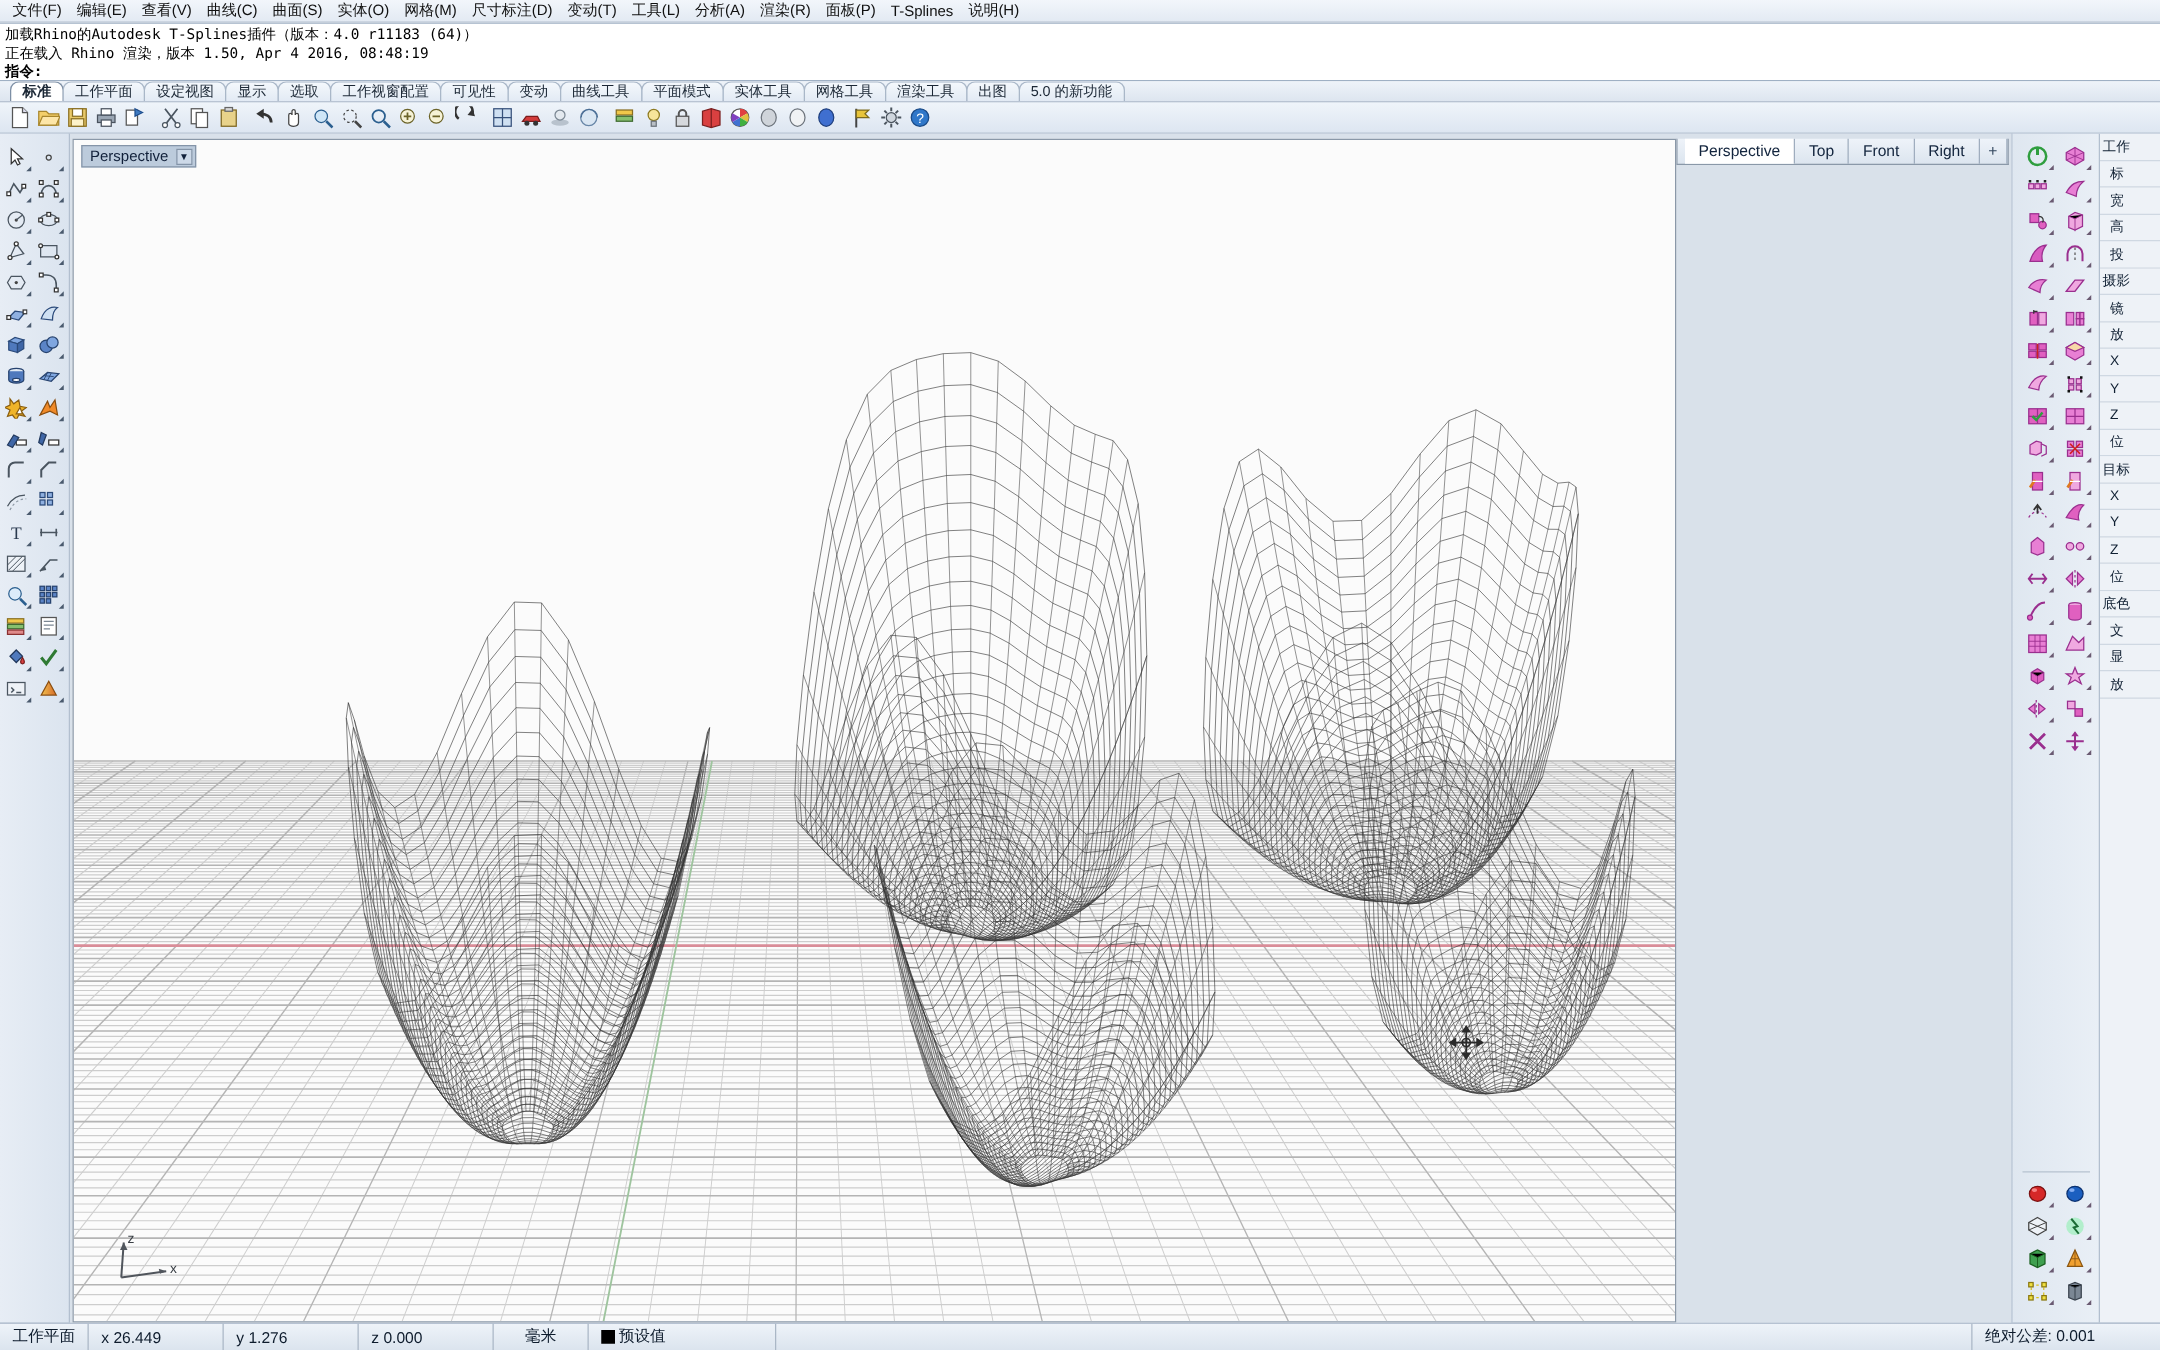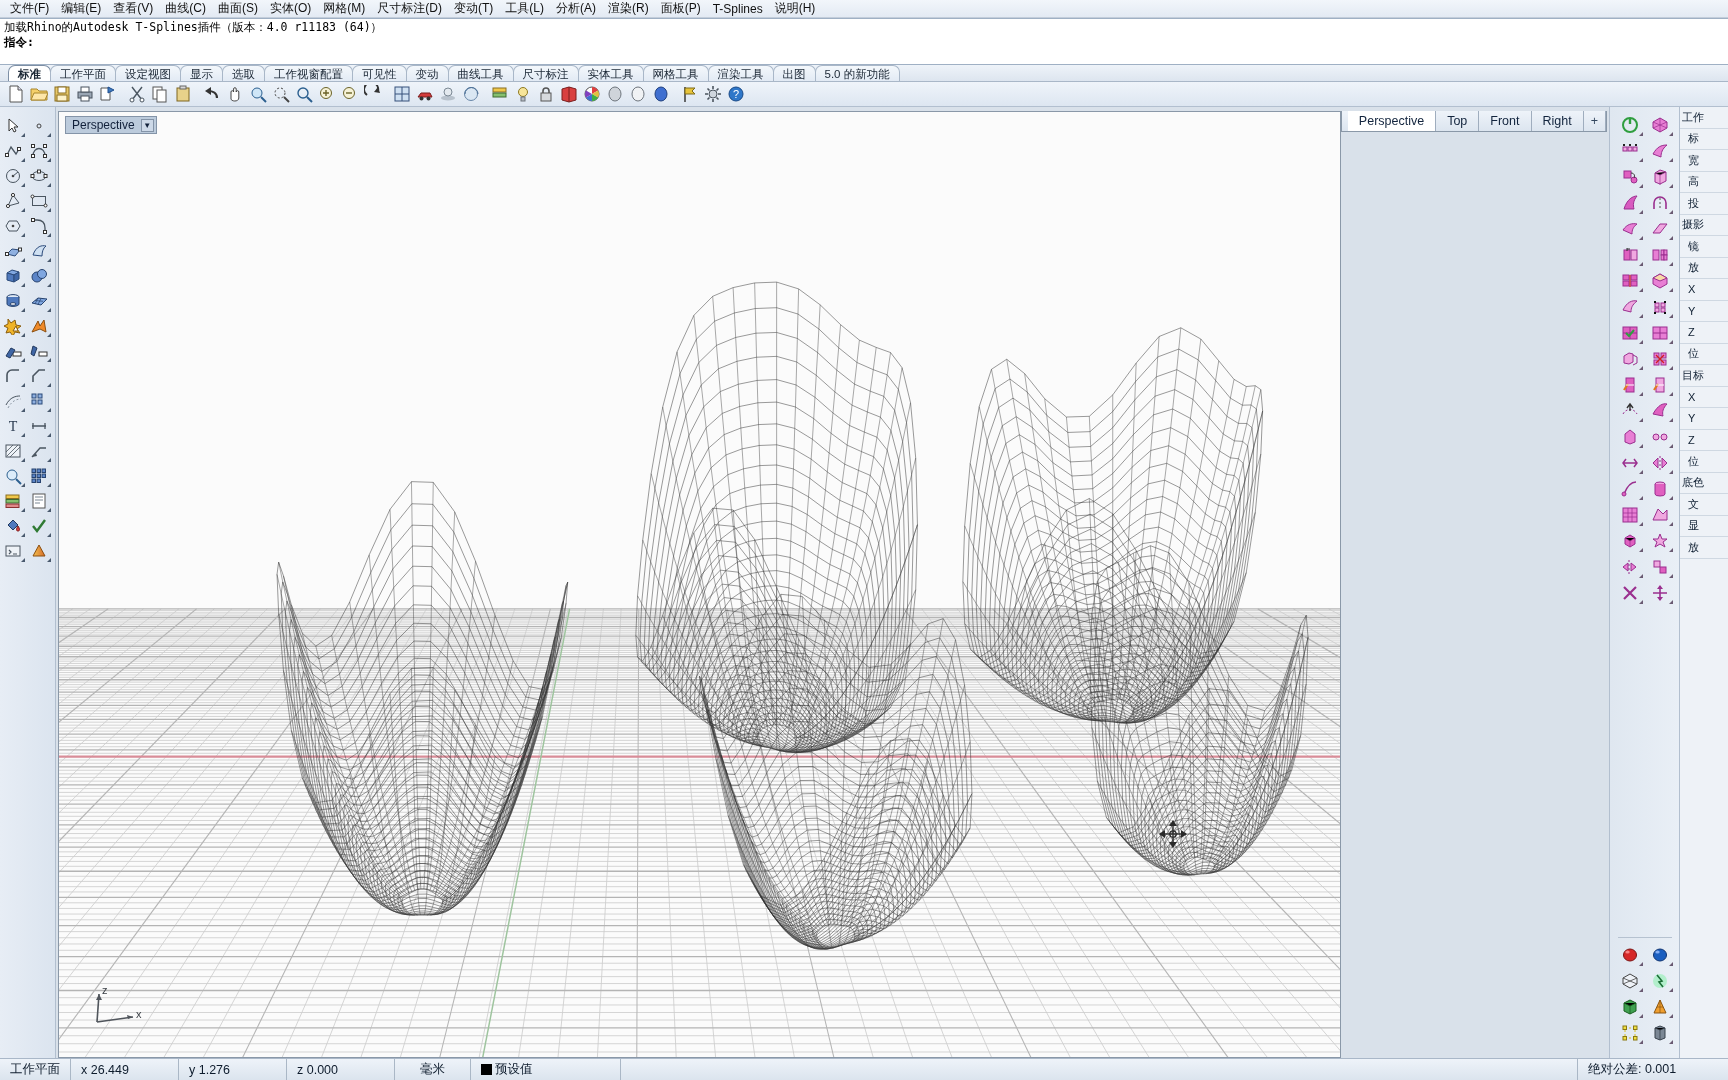--- a/index.html
+++ b/index.html
@@ -283,34 +283,35 @@
       <div class="mi">工具(L)</div>
       <div class="mi">分析(A)</div>
       <div class="mi">渲染(R)</div>
       <div class="mi">面板(P)</div>
       <div class="mi">T-Splines</div>
       <div class="mi">说明(H)</div>
     </div>
 
   <div class="cmdhistory">
     <div class="line">加载Rhino的Autodesk T-Splines插件（版本：4.0 r11183 (64)）</div>
+    <div class="line">正在载入 Rhino 渲染，版本 1.50, Apr  4 2016, 08:48:19</div>
     <div class="line cmdprompt">指令:</div>
   </div>
 
   <div class="tabstrip" id="tabstrip">
       <div class="tab active">标准</div>
       <div class="tab">工作平面</div>
       <div class="tab">设定视图</div>
       <div class="tab">显示</div>
       <div class="tab">选取</div>
       <div class="tab">工作视窗配置</div>
       <div class="tab">可见性</div>
       <div class="tab">变动</div>
       <div class="tab">曲线工具</div>
-      <div class="tab">尺寸标注</div>
+      <div class="tab">平面模式</div>
       <div class="tab">实体工具</div>
       <div class="tab">网格工具</div>
       <div class="tab">渲染工具</div>
       <div class="tab">出图</div>
       <div class="tab">5.0 的新功能</div>
     </div>
 
   <div class="maintoolbar" id="maintoolbar">
       <div class="tbtn" title="开新档案">
         <svg width="18" height="18" viewBox="0 0 18 18">

